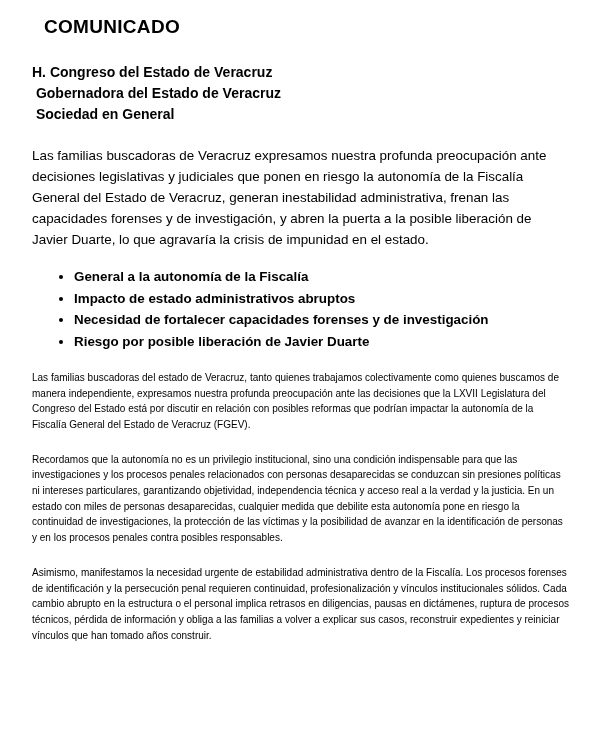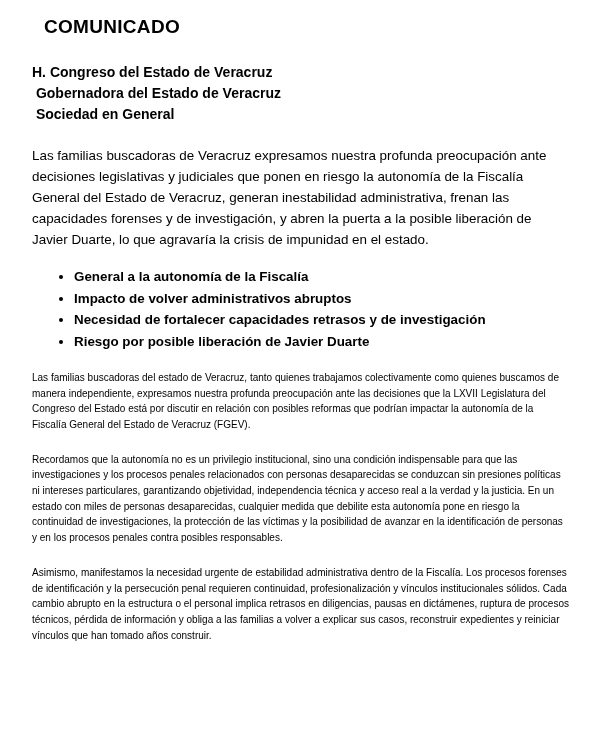--- a/index.html
+++ b/index.html
@@ -70,22 +70,22 @@
   <div class="addressees">
     <p class="addressee">H. Congreso del Estado de Veracruz</p>
     <p class="addressee"> Gobernadora del Estado de Veracruz</p>
     <p class="addressee"> Sociedad en General</p>
   </div>
 
   <p class="intro-paragraph">Las familias buscadoras de Veracruz expresamos nuestra profunda preocupación ante decisiones legislativas y judiciales que ponen en riesgo la autonomía de la Fiscalía General del Estado de Veracruz, generan inestabilidad administrativa, frenan las capacidades forenses y de investigación, y abren la puerta a la posible liberación de Javier Duarte, lo que agravaría la crisis de impunidad en el estado.</p>
 
   <ul class="bullet-list">
     <li class="bullet-item">General a la autonomía de la Fiscalía</li>
-    <li class="bullet-item">Impacto de volver administrativos abruptos</li>
-    <li class="bullet-item">Necesidad de fortalecer capacidades retrasos y de investigación</li>
+    <li class="bullet-item">Impacto de estado administrativos abruptos</li>
+    <li class="bullet-item">Necesidad de fortalecer capacidades forenses y de investigación</li>
     <li class="bullet-item">Riesgo por posible liberación de Javier Duarte</li>
   </ul>
 
   <p class="body-paragraph">Las familias buscadoras del estado de Veracruz, tanto quienes trabajamos colectivamente como quienes buscamos de manera independiente, expresamos nuestra profunda preocupación ante las decisiones que la LXVII Legislatura del Congreso del Estado está por discutir en relación con posibles reformas que podrían impactar la autonomía de la Fiscalía General del Estado de Veracruz (FGEV).</p>
 
   <p class="body-paragraph">Recordamos que la autonomía no es un privilegio institucional, sino una condición indispensable para que las investigaciones y los procesos penales relacionados con personas desaparecidas se conduzcan sin presiones políticas ni intereses particulares, garantizando objetividad, independencia técnica y acceso real a la verdad y la justicia. En un estado con miles de personas desaparecidas, cualquier medida que debilite esta autonomía pone en riesgo la continuidad de investigaciones, la protección de las víctimas y la posibilidad de avanzar en la identificación de personas y en los procesos penales contra posibles responsables.</p>
 
   <p class="body-paragraph">Asimismo, manifestamos la necesidad urgente de estabilidad administrativa dentro de la Fiscalía. Los procesos forenses de identificación y la persecución penal requieren continuidad, profesionalización y vínculos institucionales sólidos. Cada cambio abrupto en la estructura o el personal implica retrasos en diligencias, pausas en dictámenes, ruptura de procesos técnicos, pérdida de información y obliga a las familias a volver a explicar sus casos, reconstruir expedientes y reiniciar vínculos que han tomado años construir.</p>
 
 </div>

